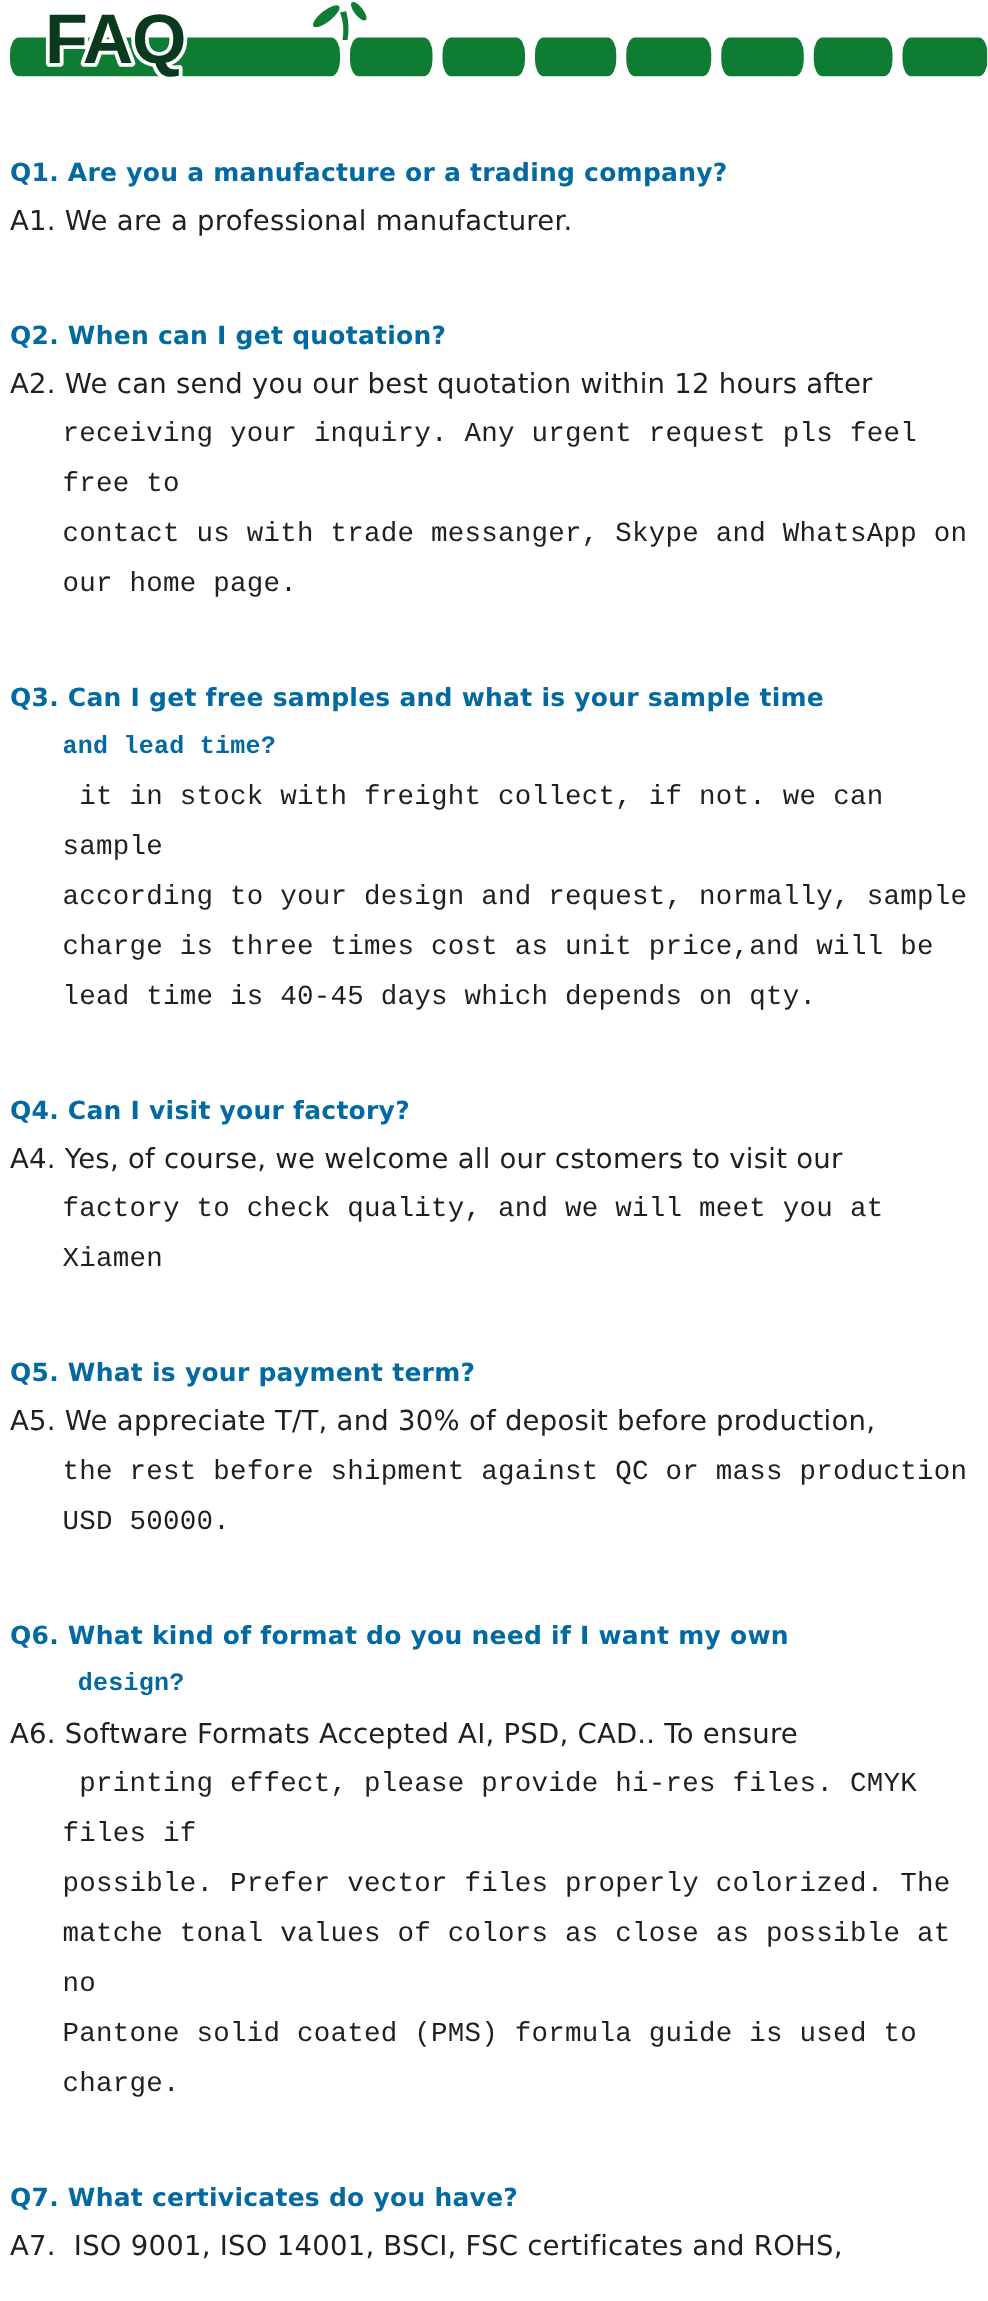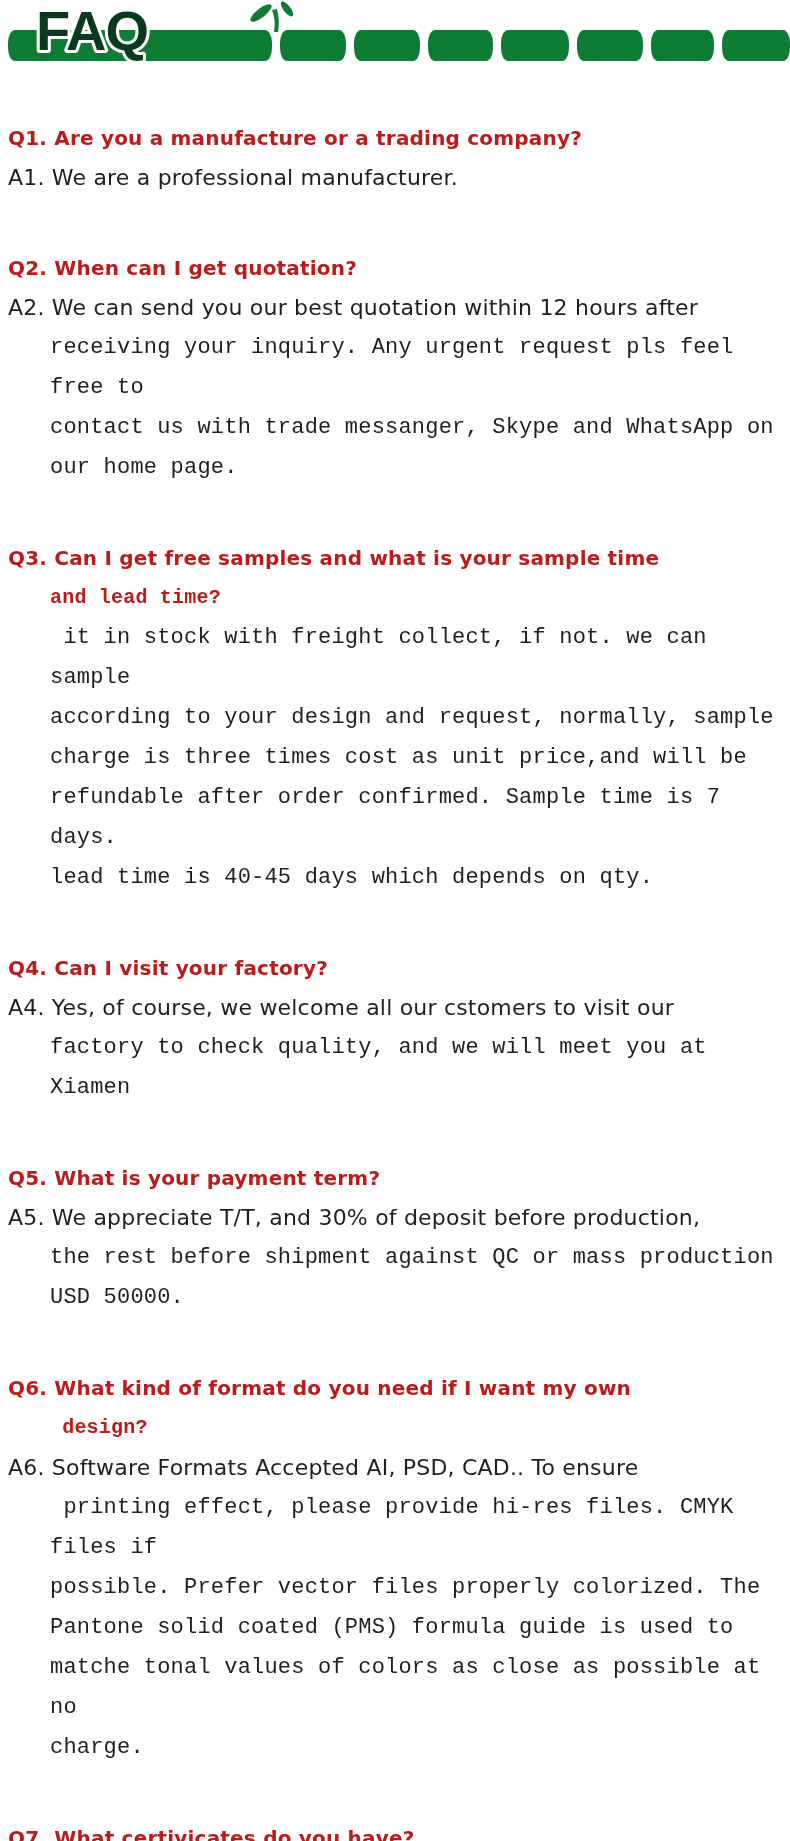--- a/index.html
+++ b/index.html
@@ -32,21 +32,21 @@
   }
   main {
     padding: 54px 8px 20px 8px;
   }
   .qa { margin: 0 0 50px 0; }
   .qa:last-child { margin-bottom: 0; margin-top: 48px; }
   .q-line {
     font-weight: 700;
     font-size: 20px;
     line-height: 40px;
-    color: #b91c1c;
+    color: #0369a1;
     white-space: pre-wrap;
     letter-spacing: 0.2px;
   }
   .a-line {
     font-weight: 400;
     font-size: 22px;
     line-height: 40px;
     color: #1f1f1f;
     white-space: pre-wrap;
     letter-spacing: 0.2px;
@@ -104,21 +104,20 @@
 
   <section class="qa">
     <div>
         <div class="q-line">Q3. Can I get free samples and what is your sample time</div>
         <div class="q-line cont">and lead time?</div>
       </div>
     <div>
         <div class="a-line cont"> it in stock with freight collect, if not. we can sample</div>
         <div class="a-line cont">according to your design and request, normally, sample</div>
         <div class="a-line cont">charge is three times cost as unit price,and will be</div>
-        <div class="a-line cont">refundable after order confirmed. Sample time is 7 days.</div>
         <div class="a-line cont">lead time is 40-45 days which depends on qty.</div>
       </div>
   </section>
 
   <section class="qa">
     <div>
         <div class="q-line">Q4. Can I visit your factory?</div>
       </div>
     <div>
         <div class="a-line">A4. Yes, of course, we welcome all our cstomers to visit our</div>
@@ -139,22 +138,22 @@
 
   <section class="qa">
     <div>
         <div class="q-line">Q6. What kind of format do you need if I want my own</div>
         <div class="q-line cont"> design?</div>
       </div>
     <div>
         <div class="a-line">A6. Software Formats Accepted AI, PSD, CAD.. To ensure</div>
         <div class="a-line cont"> printing effect, please provide hi-res files. CMYK files if</div>
         <div class="a-line cont">possible. Prefer vector files properly colorized. The</div>
+        <div class="a-line cont">matche tonal values of colors as close as possible at no</div>
         <div class="a-line cont">Pantone solid coated (PMS) formula guide is used to</div>
-        <div class="a-line cont">matche tonal values of colors as close as possible at no</div>
         <div class="a-line cont">charge.</div>
       </div>
   </section>
 
   <section class="qa">
     <div>
         <div class="q-line">Q7. What certivicates do you have?</div>
       </div>
     <div>
         <div class="a-line">A7.  ISO 9001, ISO 14001, BSCI, FSC certificates and ROHS,</div>

